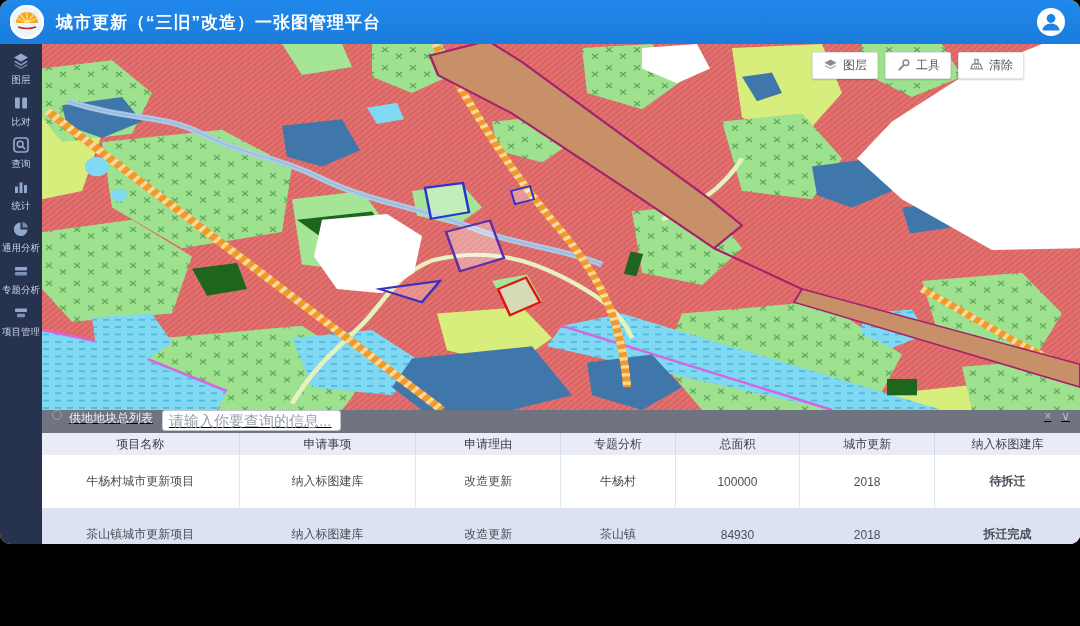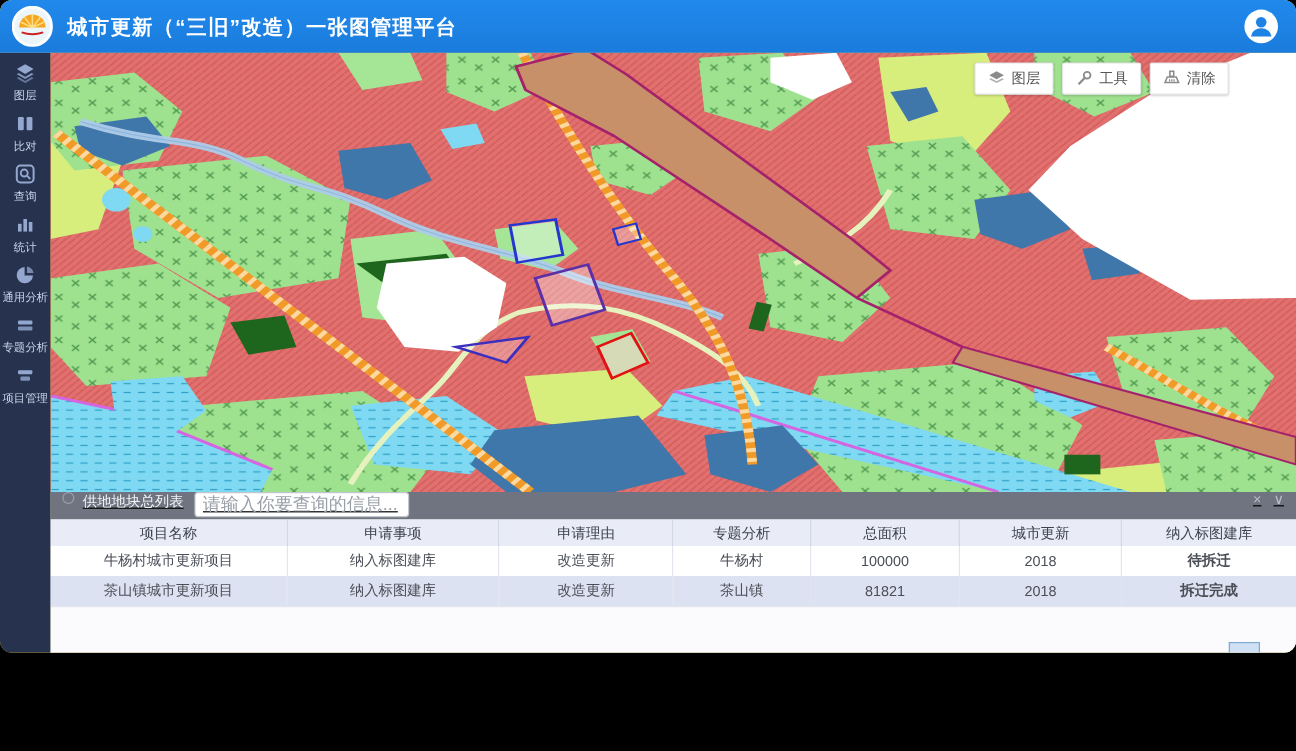--- a/index.html
+++ b/index.html
@@ -31,21 +31,21 @@
   .panel-dot{width:10px;height:10px;border:1.5px solid #9aa0ac;border-radius:50%;box-sizing:border-box;}
   .panel-title{color:#f2f3f6;font-size:12px;margin:0 9px 0 7px;white-space:nowrap;}
   .panel-search{height:17px;width:165px;font-size:15px;border:1px solid #c2c6cf;border-radius:3px;padding:1px 6px;color:#333;outline:none;}
   .panel-search::placeholder{color:#9aa0a8;}
   .panel-bar-spacer{flex:1;}
   .panel-win-icon{color:#b9bdc6;font-size:12px;margin-left:10px;cursor:pointer;line-height:1;}
 
   table.plots{width:100%;border-collapse:collapse;table-layout:fixed;font-size:12px;color:#4a4e57;text-align:center;background:#fff;}
   table.plots th{background:#e9ecf6;color:#3d4150;font-weight:normal;height:20px;border-right:1px solid #d3d8e6;}
   table.plots th:last-child{border-right:none;}
-  table.plots td{height:16px;padding:4px 2px;border-right:1px solid #e2e5ef;overflow:hidden;white-space:nowrap;margin-top:24px;}
+  table.plots td{height:16px;padding:18px 2px;border-right:1px solid #e2e5ef;overflow:hidden;white-space:nowrap;margin-top:24px;}
   table.plots td:last-child{border-right:none;font-weight:bold;}
   table.plots tr.even td{background:#dce2f1;}
   .partial-row{flex:1;background:#fbfbfd;border-top:1px solid #e3e6ee;position:relative;}
   .pager-frag{position:absolute;right:30px;bottom:0;width:24px;height:8px;background:#cfe0f4;border:1px solid #7fa8d4;border-bottom:none;}
 </style>
 </head>
 <body>
 
 <div class="app">
 
@@ -281,21 +281,21 @@
           <td>牛杨村</td>
           <td>100000</td>
           <td>2018</td>
           <td>待拆迁</td>
         </tr>
         <tr class="even">
           <td>茶山镇城市更新项目</td>
           <td>纳入标图建库</td>
           <td>改造更新</td>
           <td>茶山镇</td>
-          <td>81821</td>
+          <td>84930</td>
           <td>2018</td>
           <td>拆迁完成</td>
         </tr>
       </tbody>
     </table>
 
     <div class="partial-row">
       <div class="pager-frag"></div>
     </div>
   </div>

